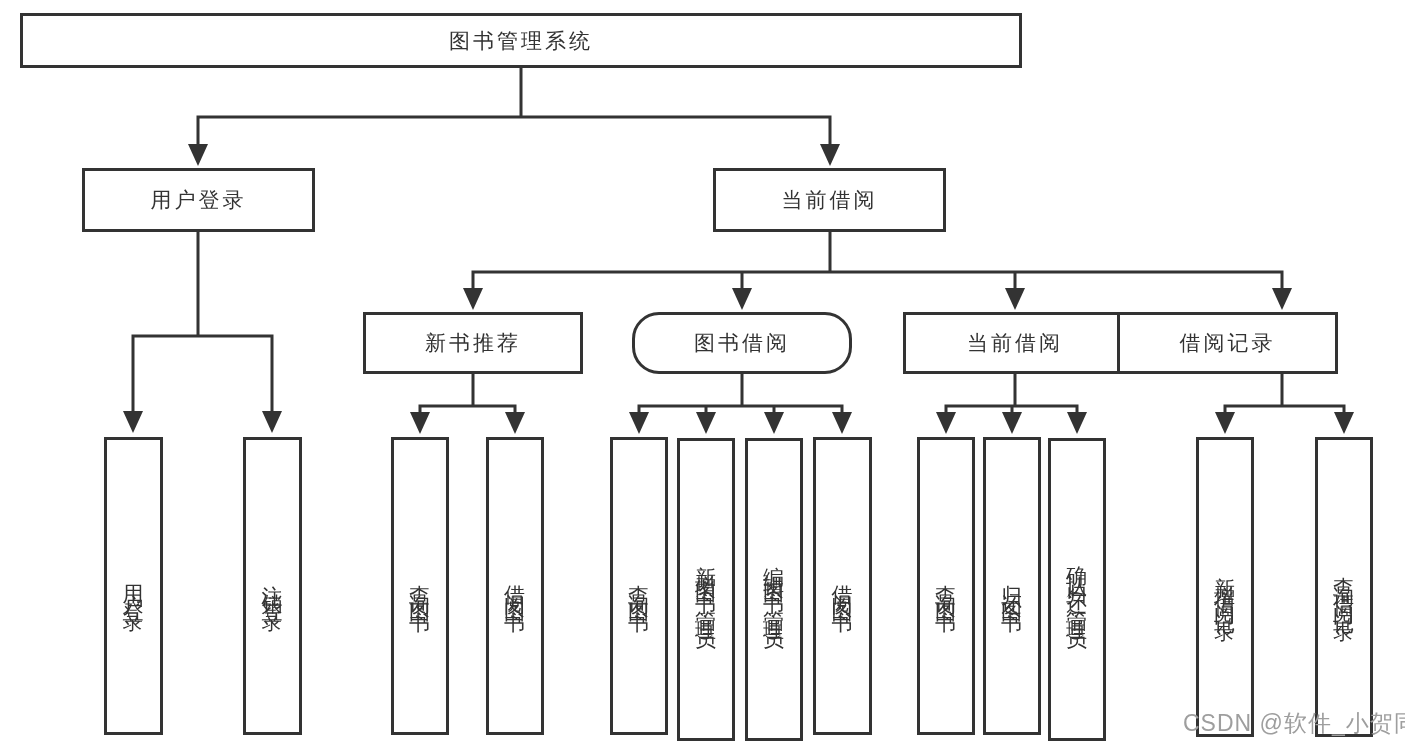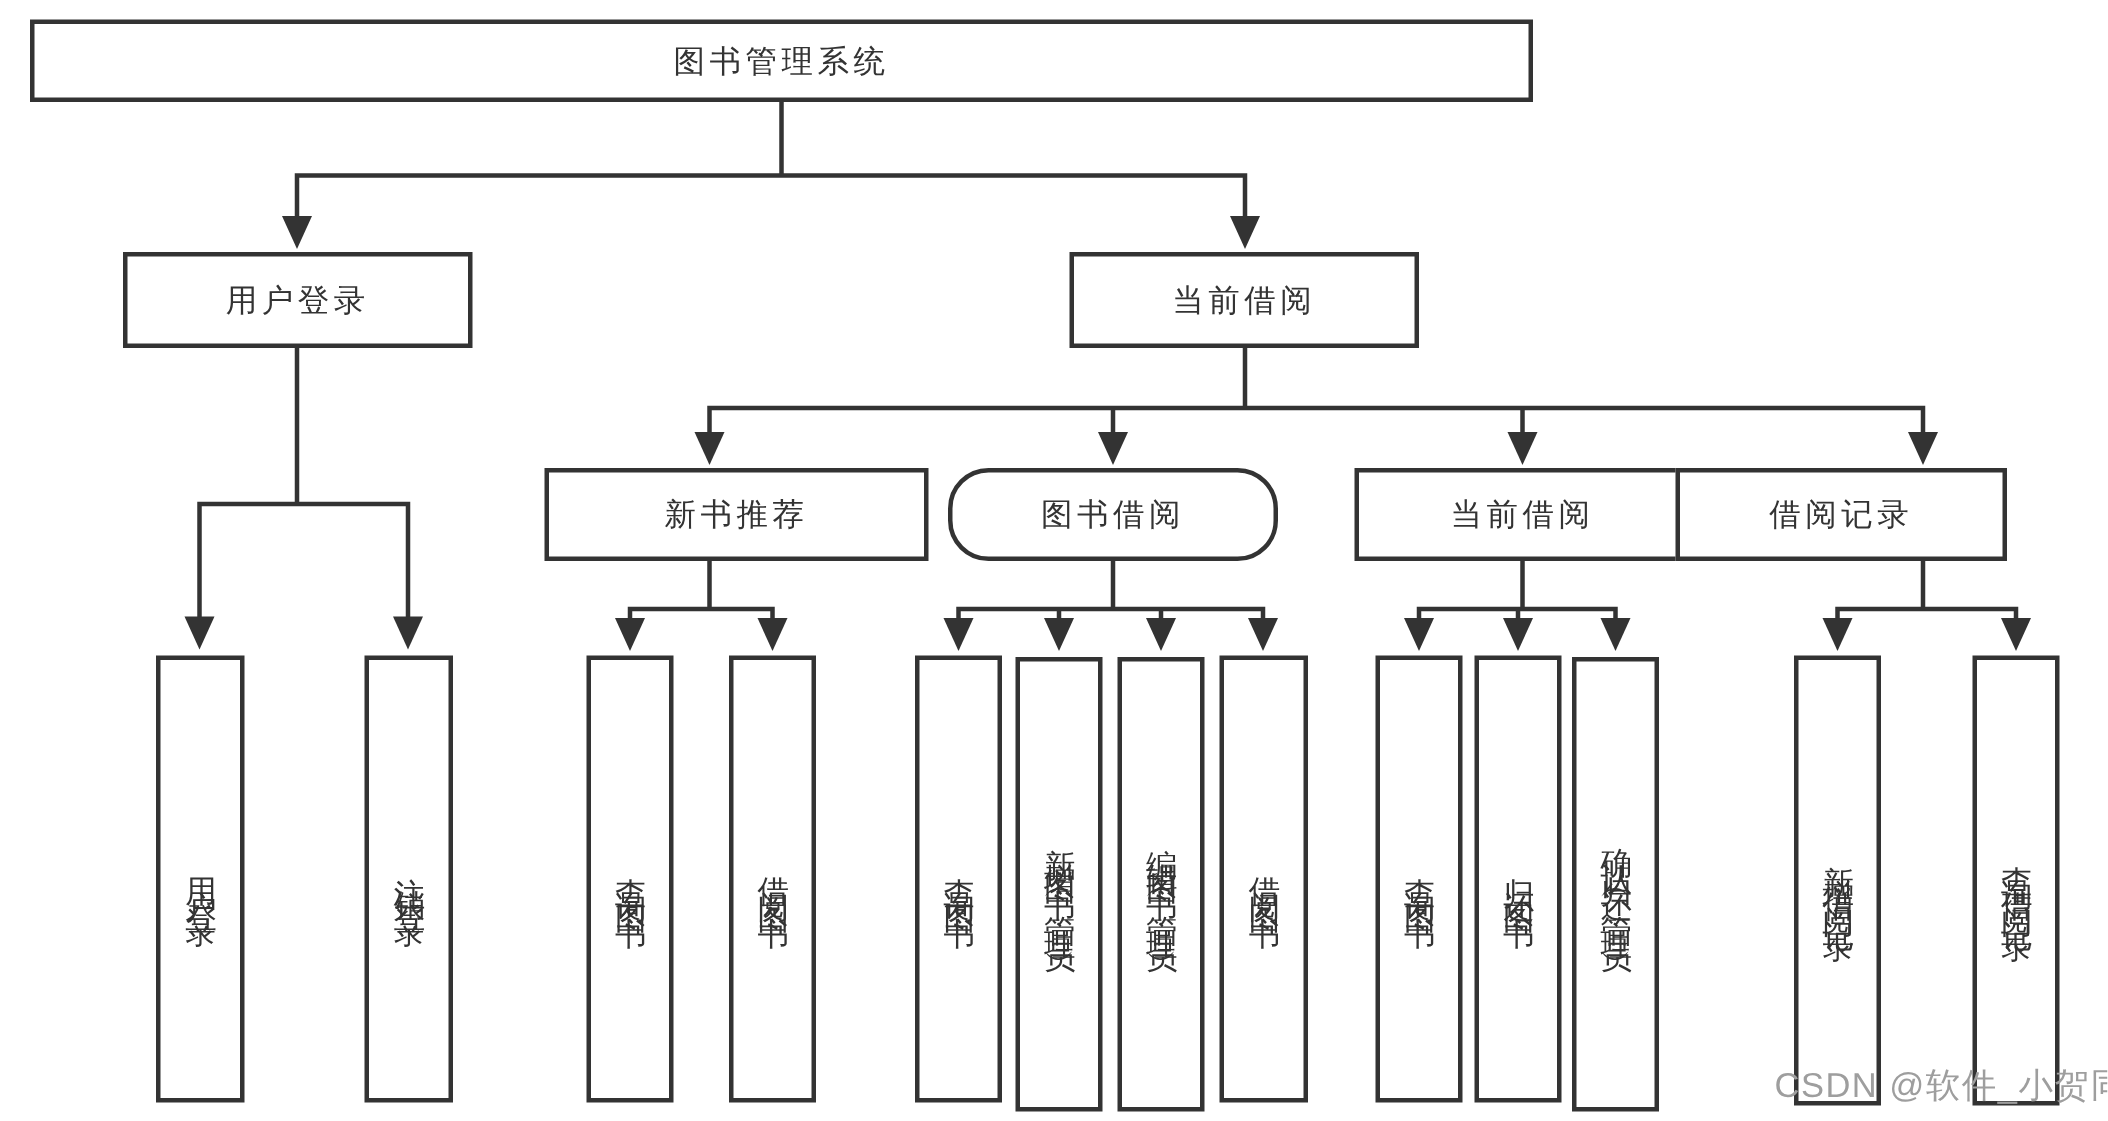--- a/index.html
+++ b/index.html
@@ -96,21 +96,21 @@
       <polygon points="1215,412 1235,412 1225,434"></polygon>
       <polygon points="1334,412 1354,412 1344,434"></polygon>
     </g>
   </svg>
 
   <div class="hbox" style="left:20px; top:13px; width:1002px; height:55px;">图书管理系统</div>
 
   <div class="hbox" style="left:82px; top:168px; width:233px; height:64px;">用户登录</div>
   <div class="hbox" style="left:713px; top:168px; width:233px; height:64px;">当前借阅</div>
 
-  <div class="hbox" style="left:363px; top:312px; width:256px; height:62px;">新书推荐</div>
+  <div class="hbox" style="left:363px; top:312px; width:220px; height:62px;">新书推荐</div>
   <div class="hbox" style="left:632px; top:312px; width:220px; height:62px;border-radius:27px;">图书借阅</div>
   <div class="hbox" style="left:903px; top:312px; width:224px; height:62px;">当前借阅</div>
   <div class="hbox" style="left:1117px; top:312px; width:221px; height:62px;">借阅记录</div>
 
   <div class="vbox" style="left:104px; top:437px; width:59px; height:298px;">用户登录</div>
   <div class="vbox" style="left:243px; top:437px; width:59px; height:298px;">注销登录</div>
 
   <div class="vbox" style="left:391px; top:437px; width:58px; height:298px;">查询图书</div>
   <div class="vbox" style="left:486px; top:437px; width:58px; height:298px;">借阅图书</div>
 

